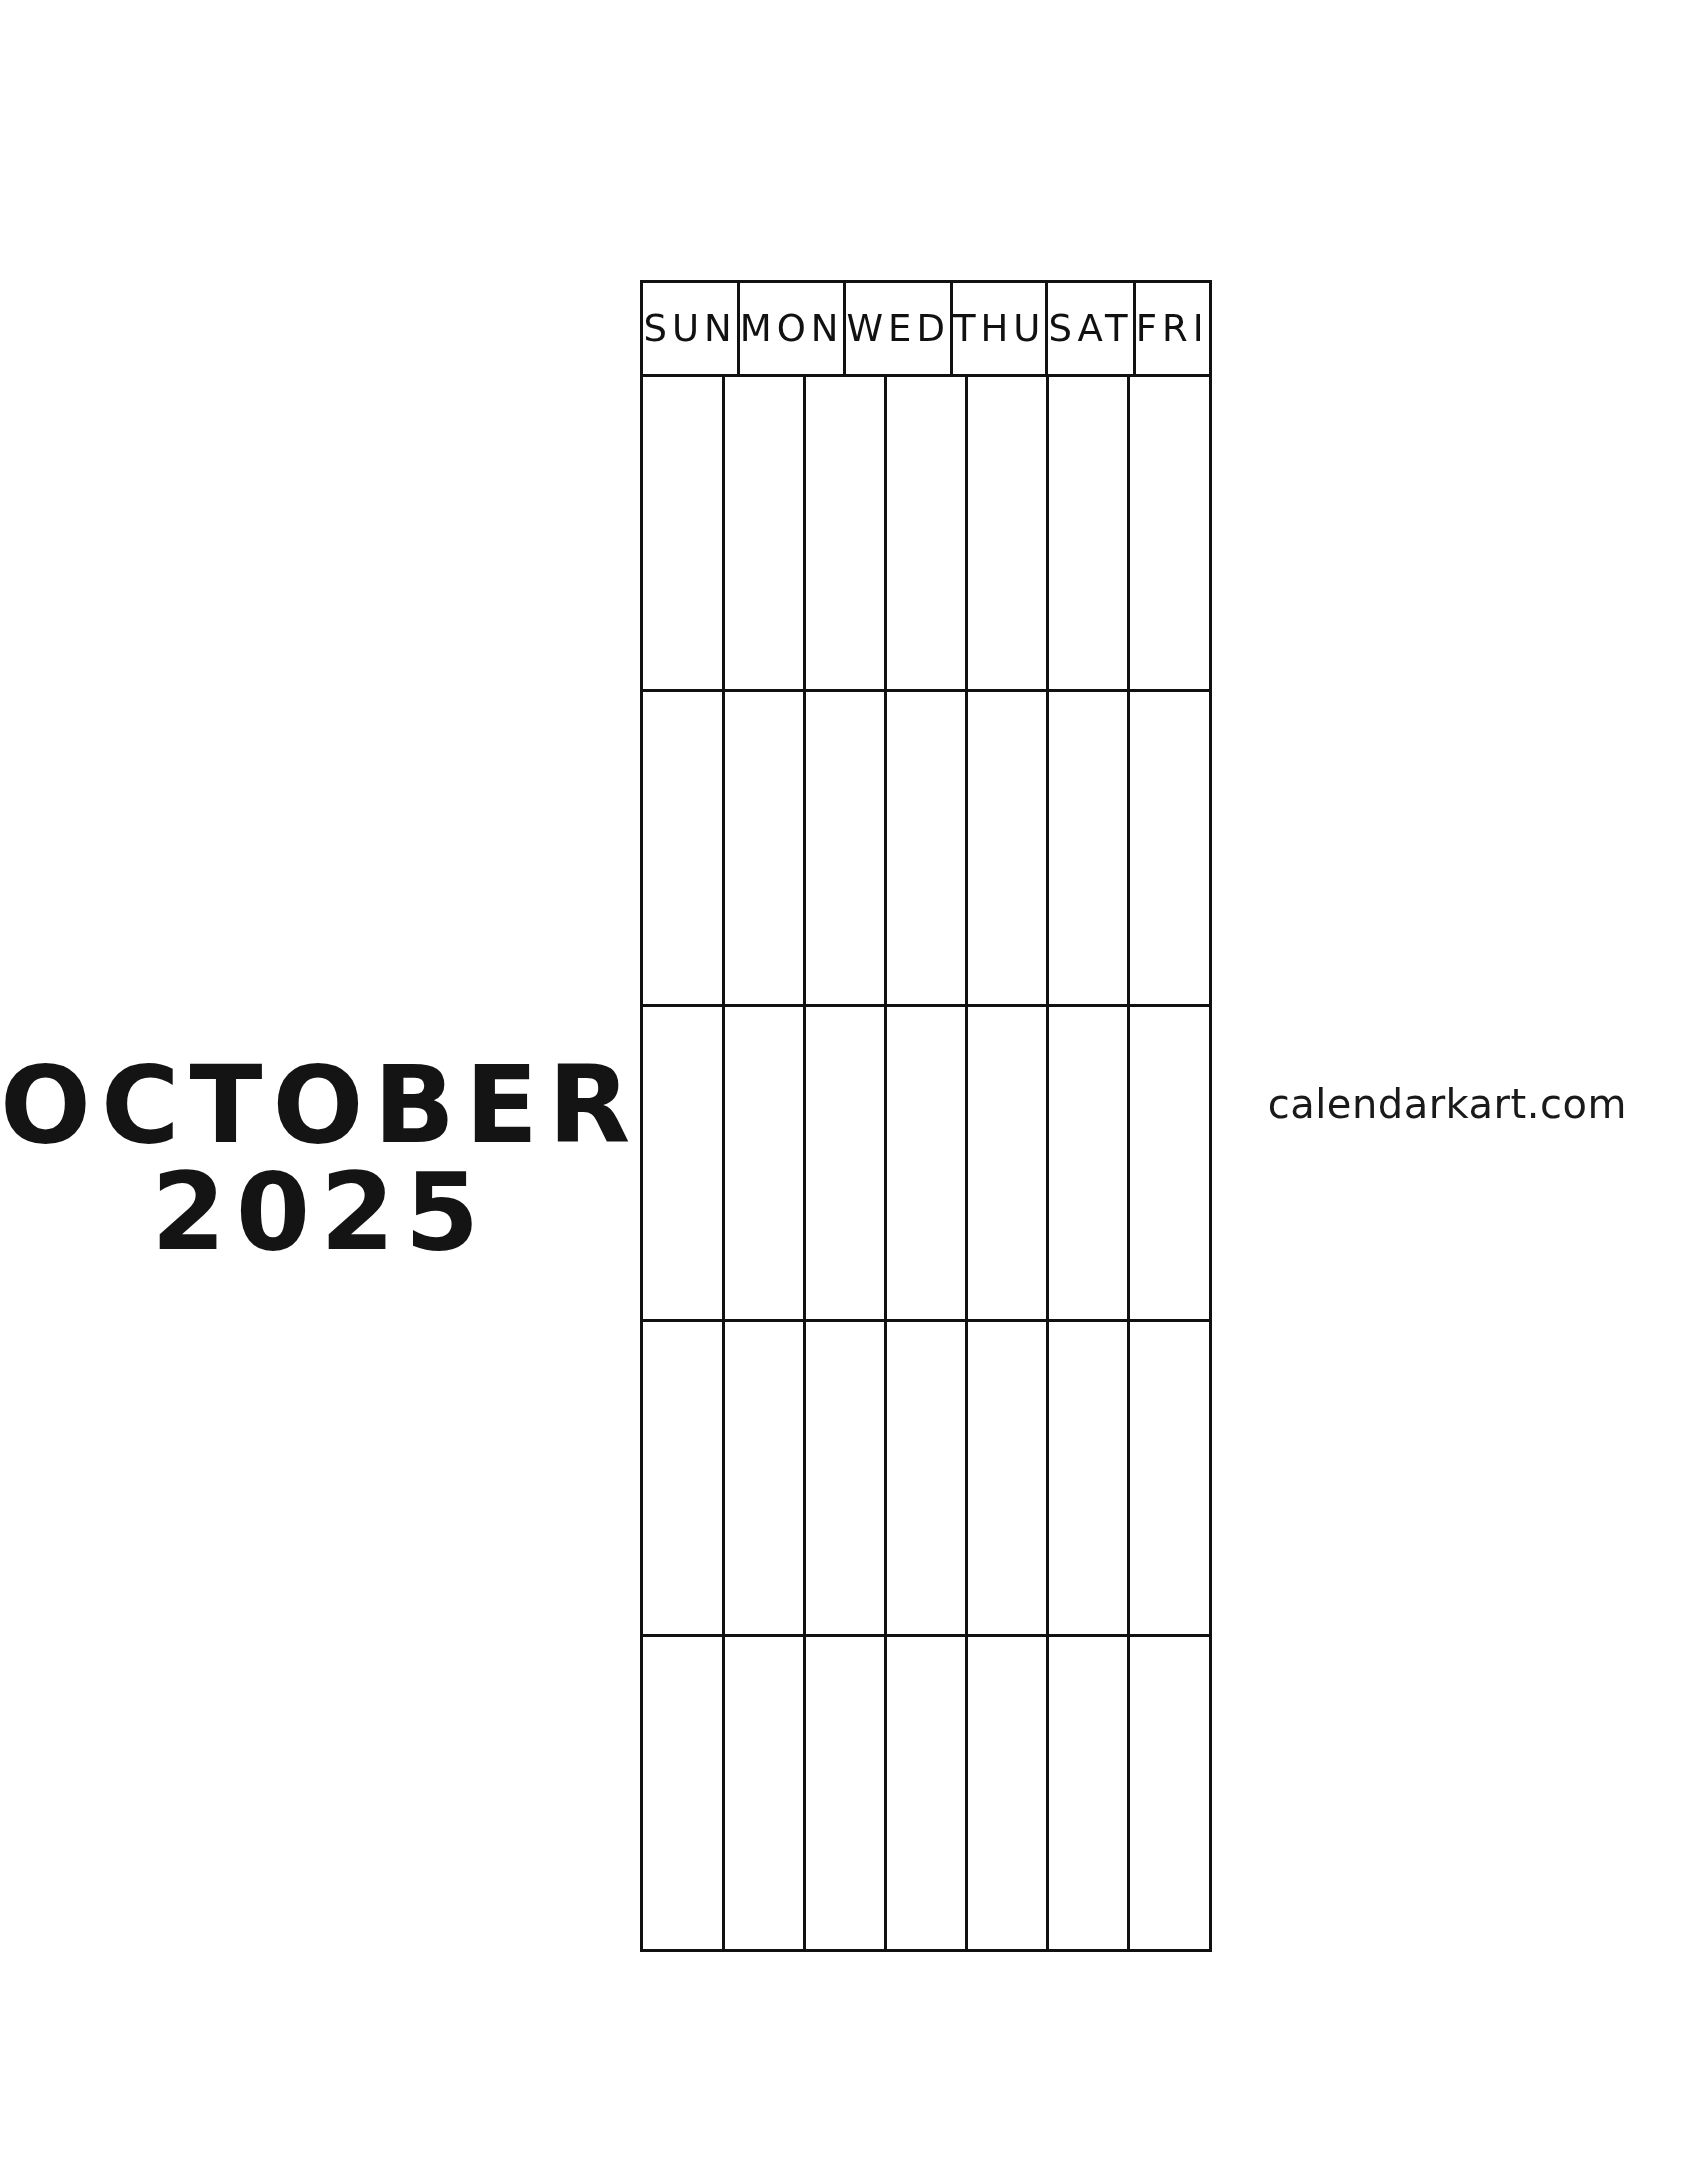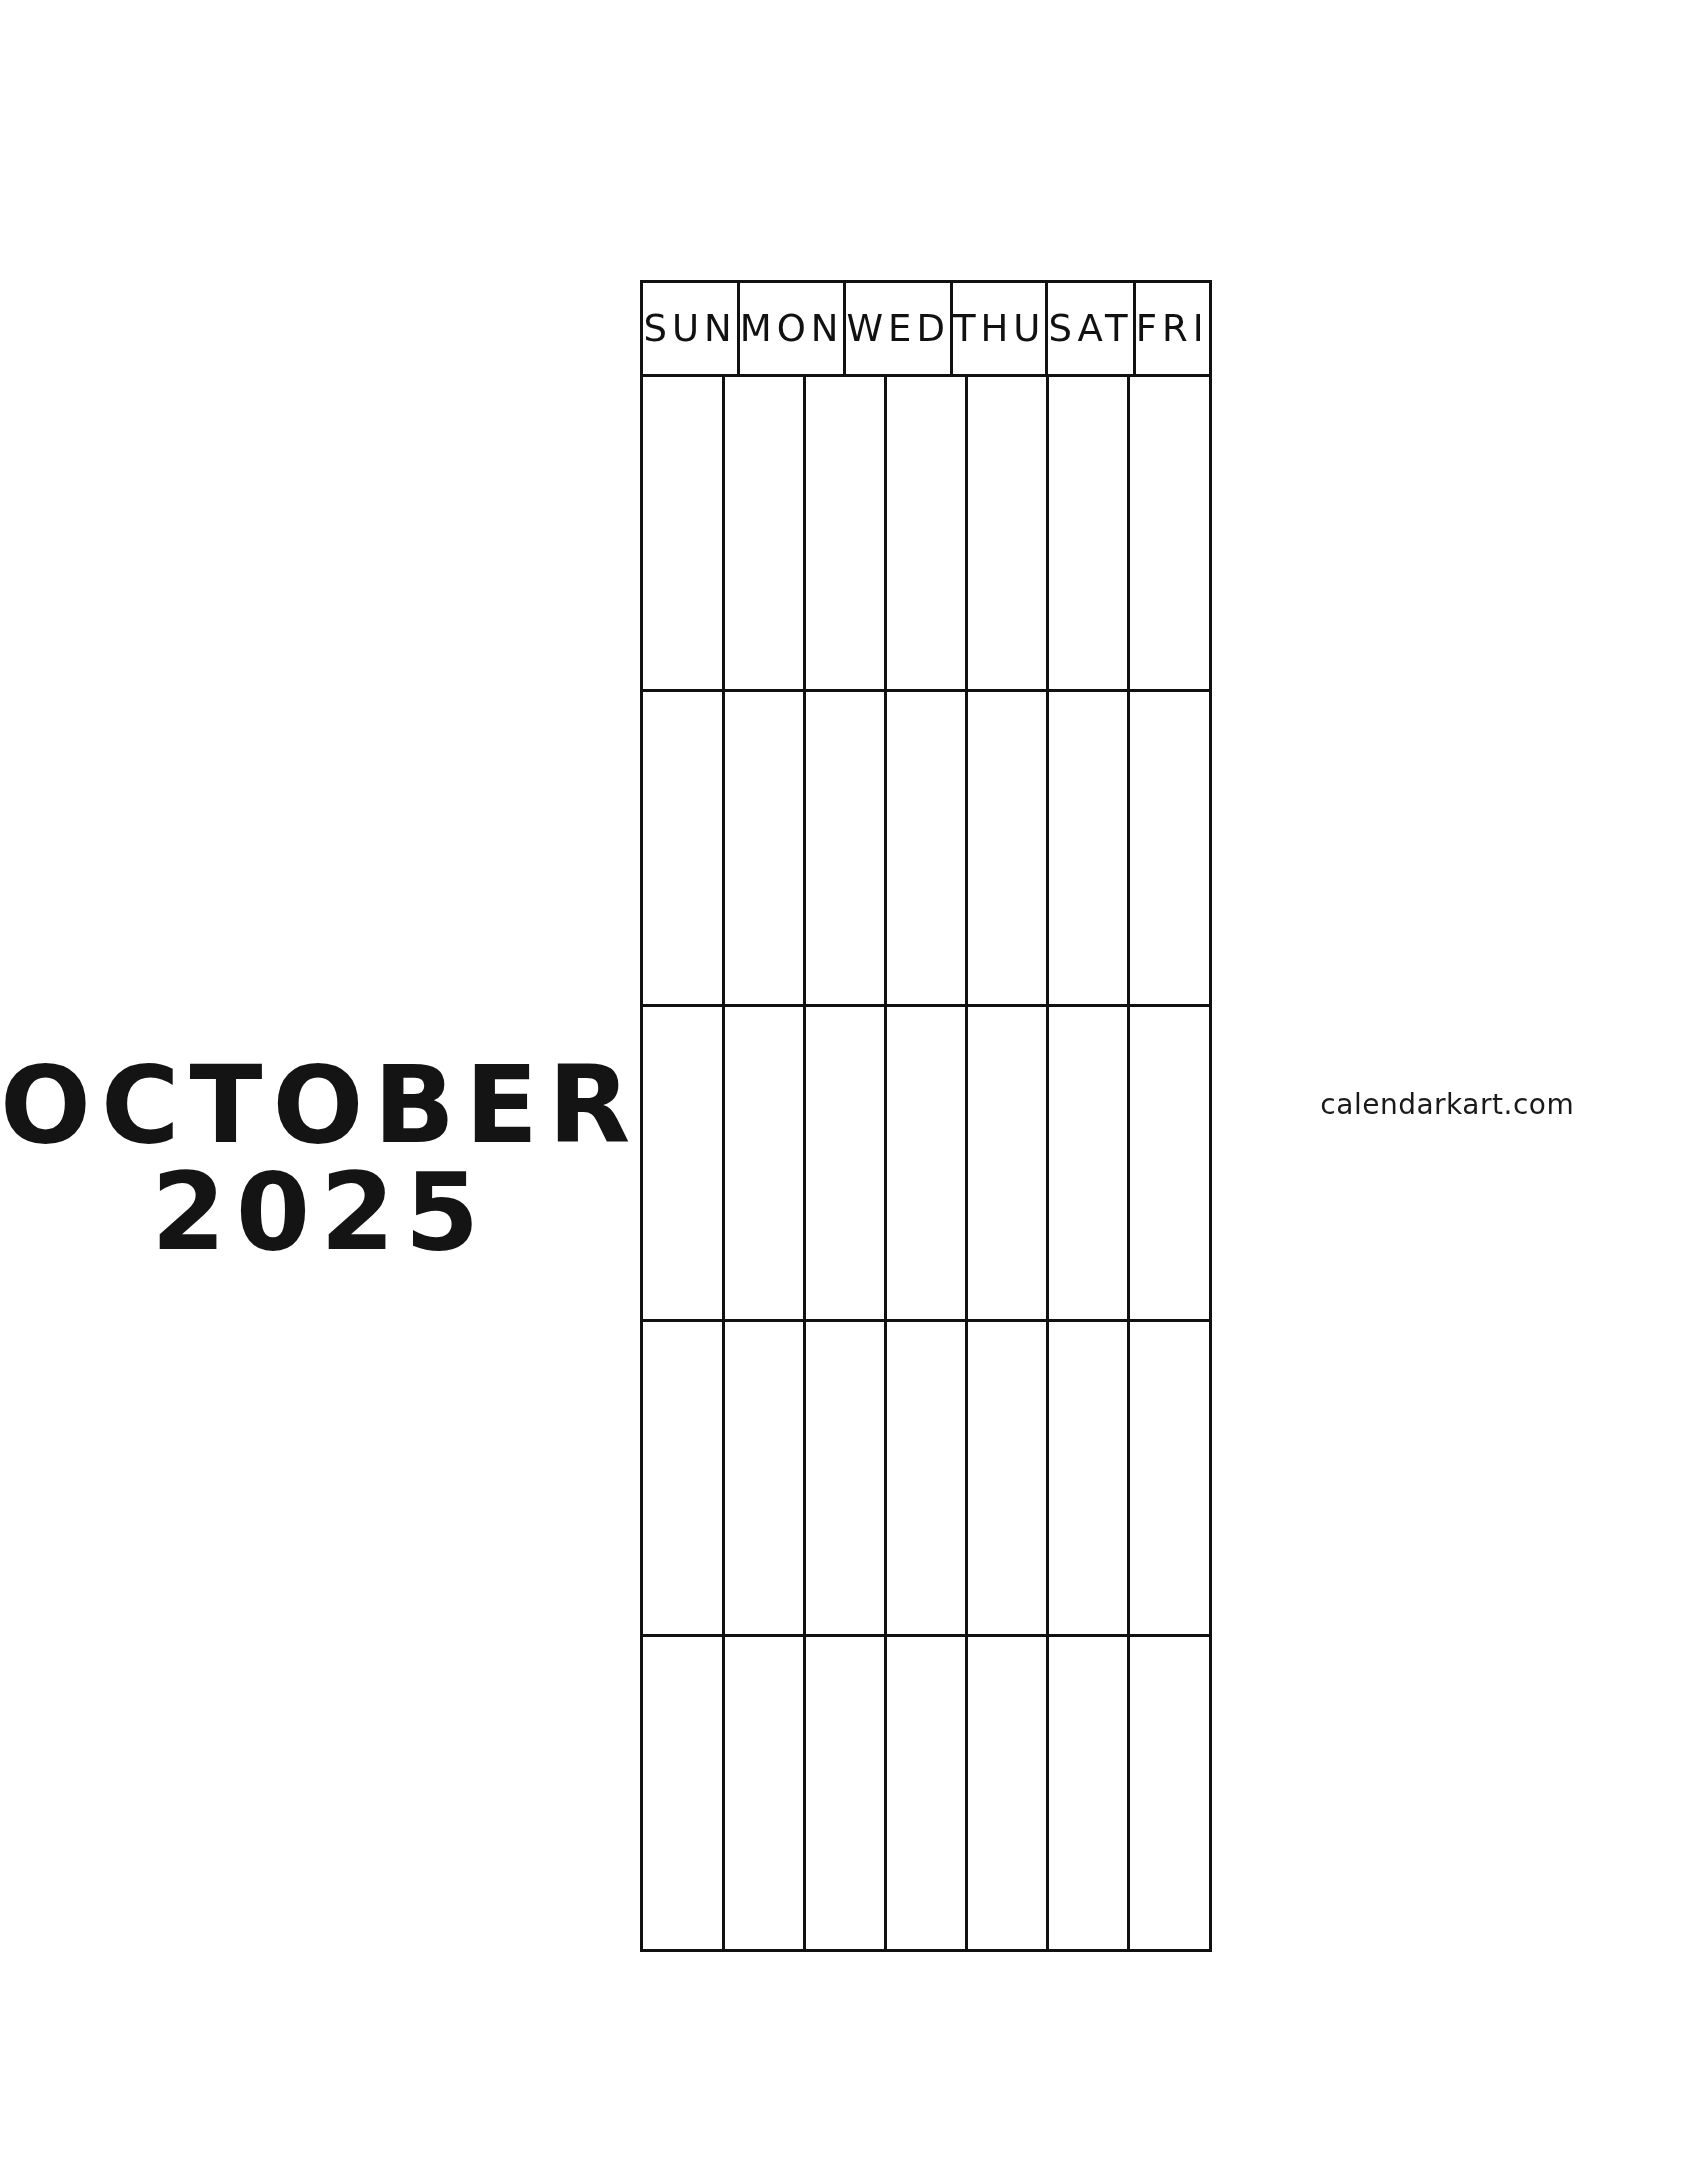--- a/index.html
+++ b/index.html
@@ -64,21 +64,21 @@
     color: #111111;
     font-family: "DejaVu Sans", sans-serif;
   }
   .week-row .cell {
     height: 315px;
   }
   .footer {
     margin-top: 30px;
     width: 100%;
     text-align: center;
-    font-size: 28px;
+    font-size: 40px;
     color: #1a1a1a;
     letter-spacing: 0.5px;
     font-family: "DejaVu Sans", sans-serif;
   }
 </style>
 </head>
 <body>
 
 <div class="page">
 

